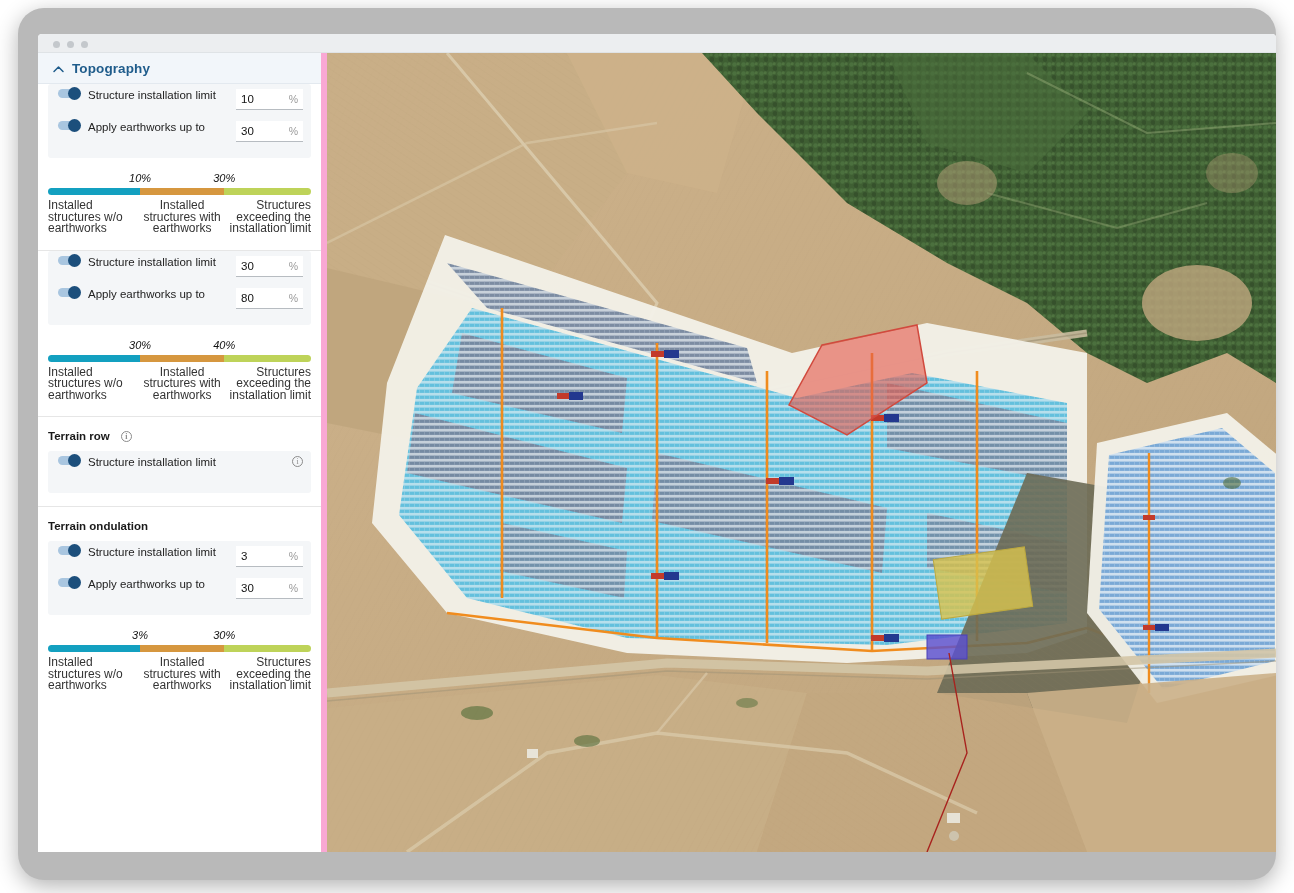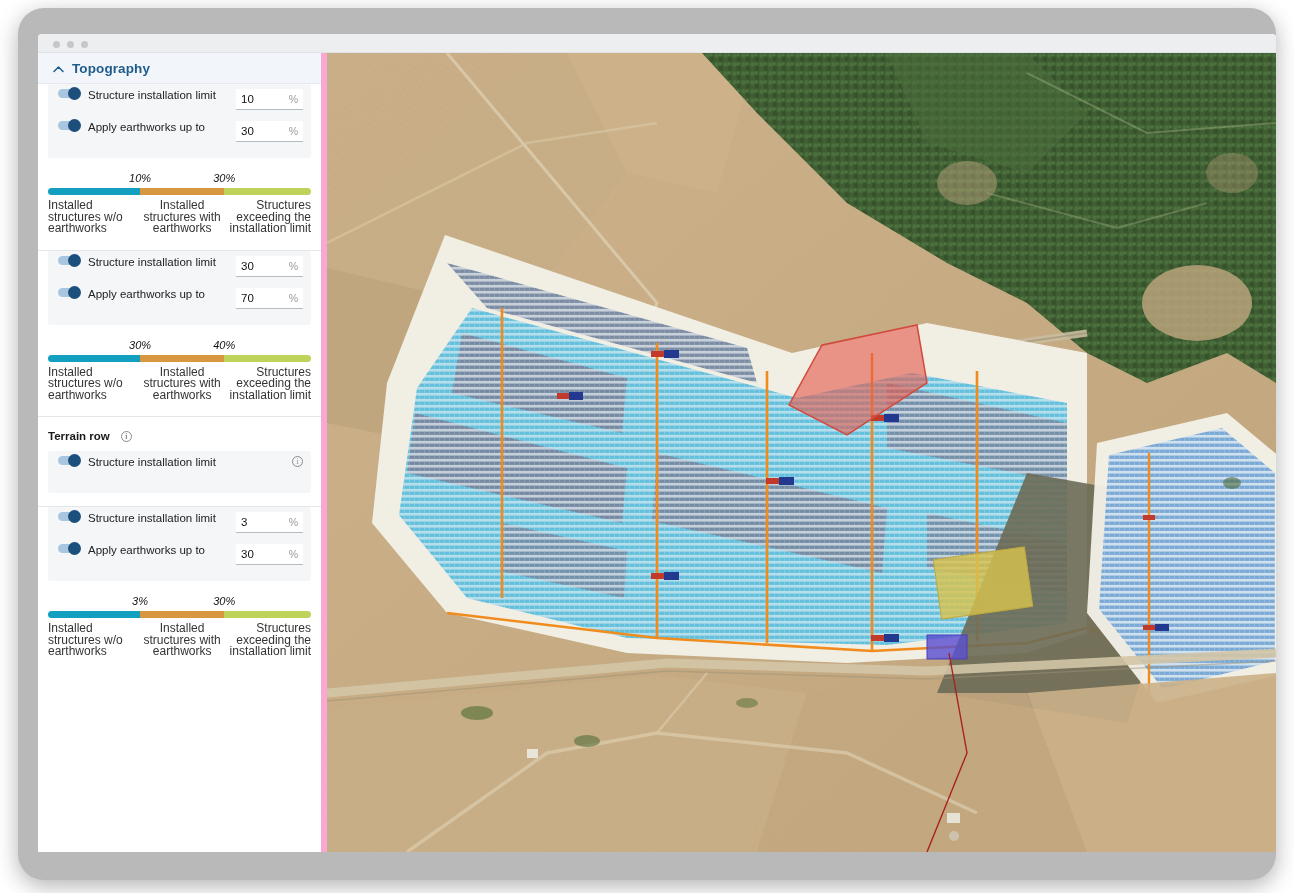--- a/index.html
+++ b/index.html
@@ -251,21 +251,21 @@
                     <span class="val">30</span>
                     <span class="pct">%</span>
                   </span>
                 </div>
                 <div class="toggle-row">
                   <span class="switch">
                     <span class="knob"></span>
                   </span>
                   <span class="row-label">Apply earthworks up to</span>
                   <span class="num-field">
-                    <span class="val">70</span>
+                    <span class="val">80</span>
                     <span class="pct">%</span>
                   </span>
                 </div>
               </div>
               <div class="legend">
                 <div class="legend-marks">
                   <span style="left: 35%;">30%</span>
                   <span style="left: 67%;">40%</span>
                 </div>
                 <div class="legend-bar">
@@ -291,20 +291,23 @@
                   <span class="switch">
                     <span class="knob"></span>
                   </span>
                   <span class="row-label">Structure installation limit</span>
                   <span class="info-icon">i</span>
                 </div>
               </div>
             </div>
             <div class="divider"></div>
             <div class="section">
+              <div class="section-title">
+                <span>Terrain ondulation</span>
+              </div>
               <div class="rows-group">
                 <div class="toggle-row">
                   <span class="switch">
                     <span class="knob"></span>
                   </span>
                   <span class="row-label">Structure installation limit</span>
                   <span class="num-field">
                     <span class="val">3</span>
                     <span class="pct">%</span>
                   </span>

